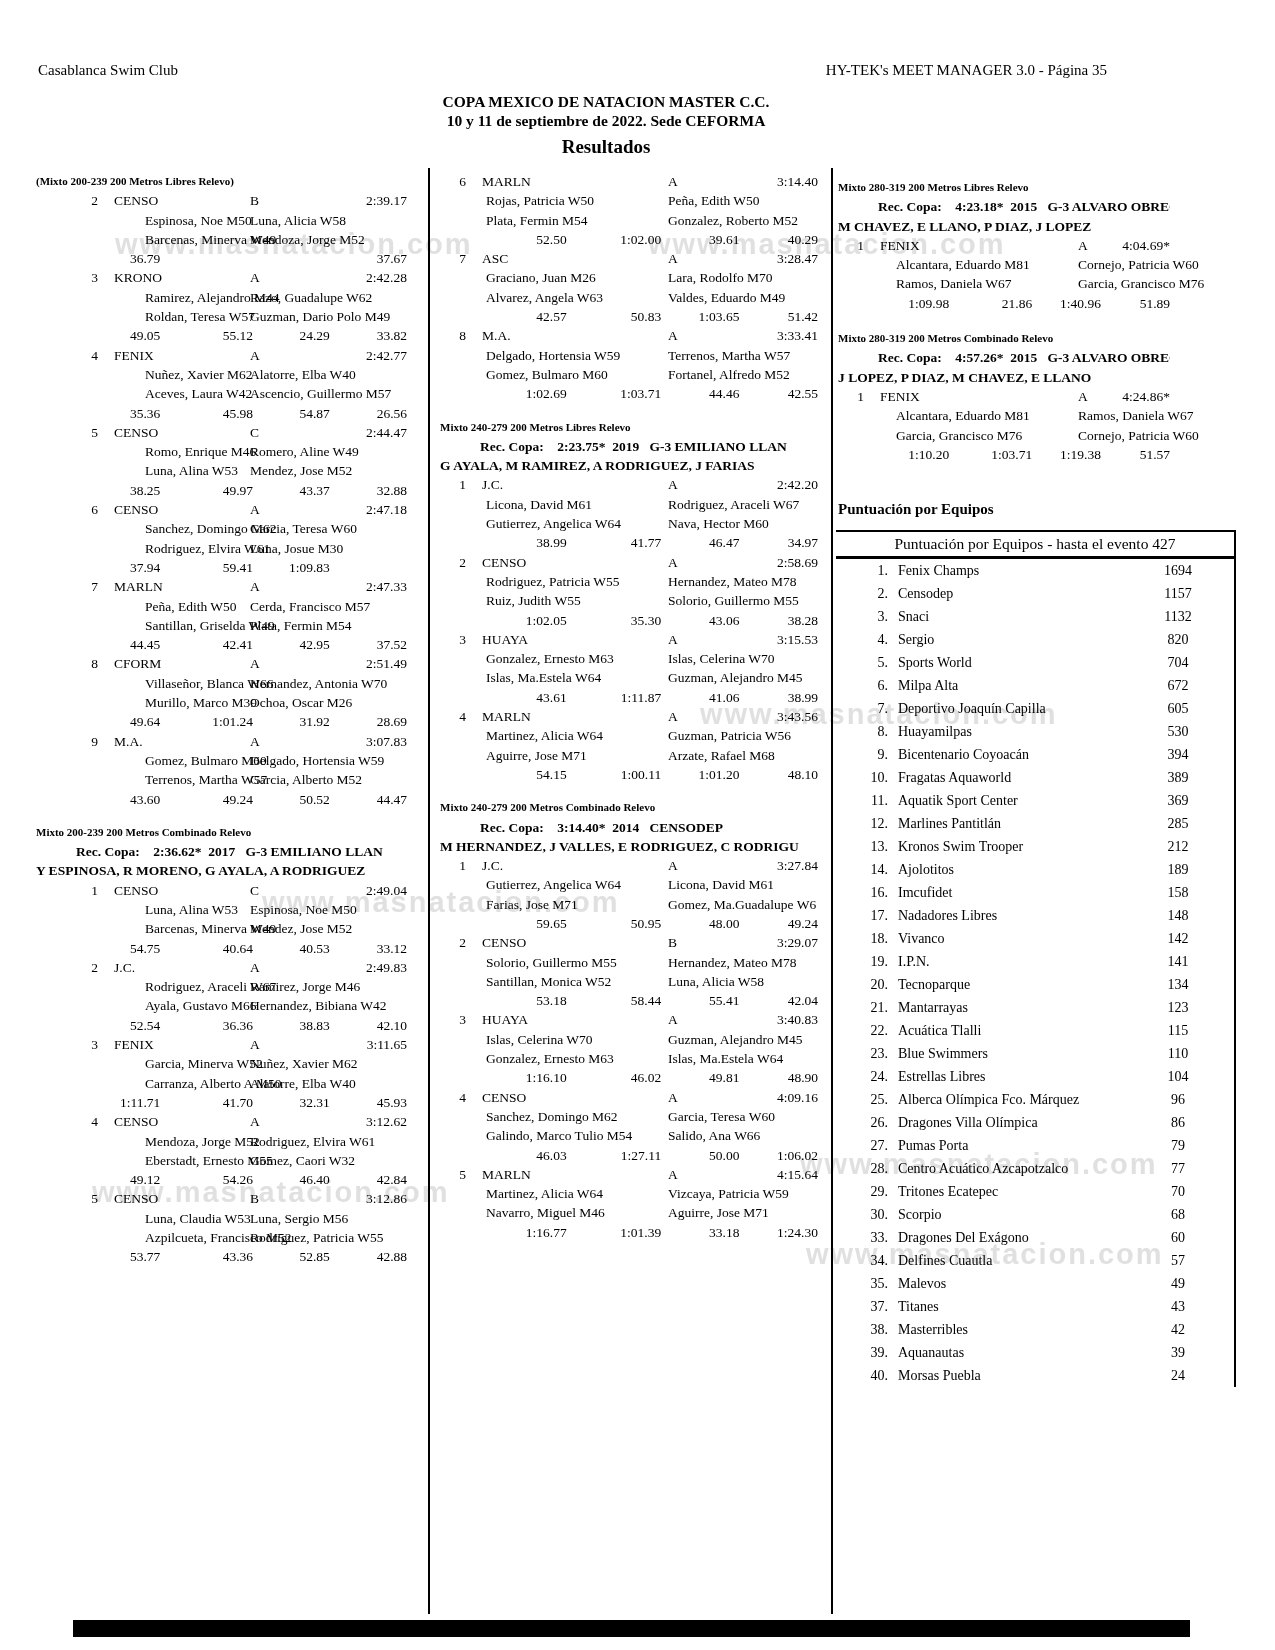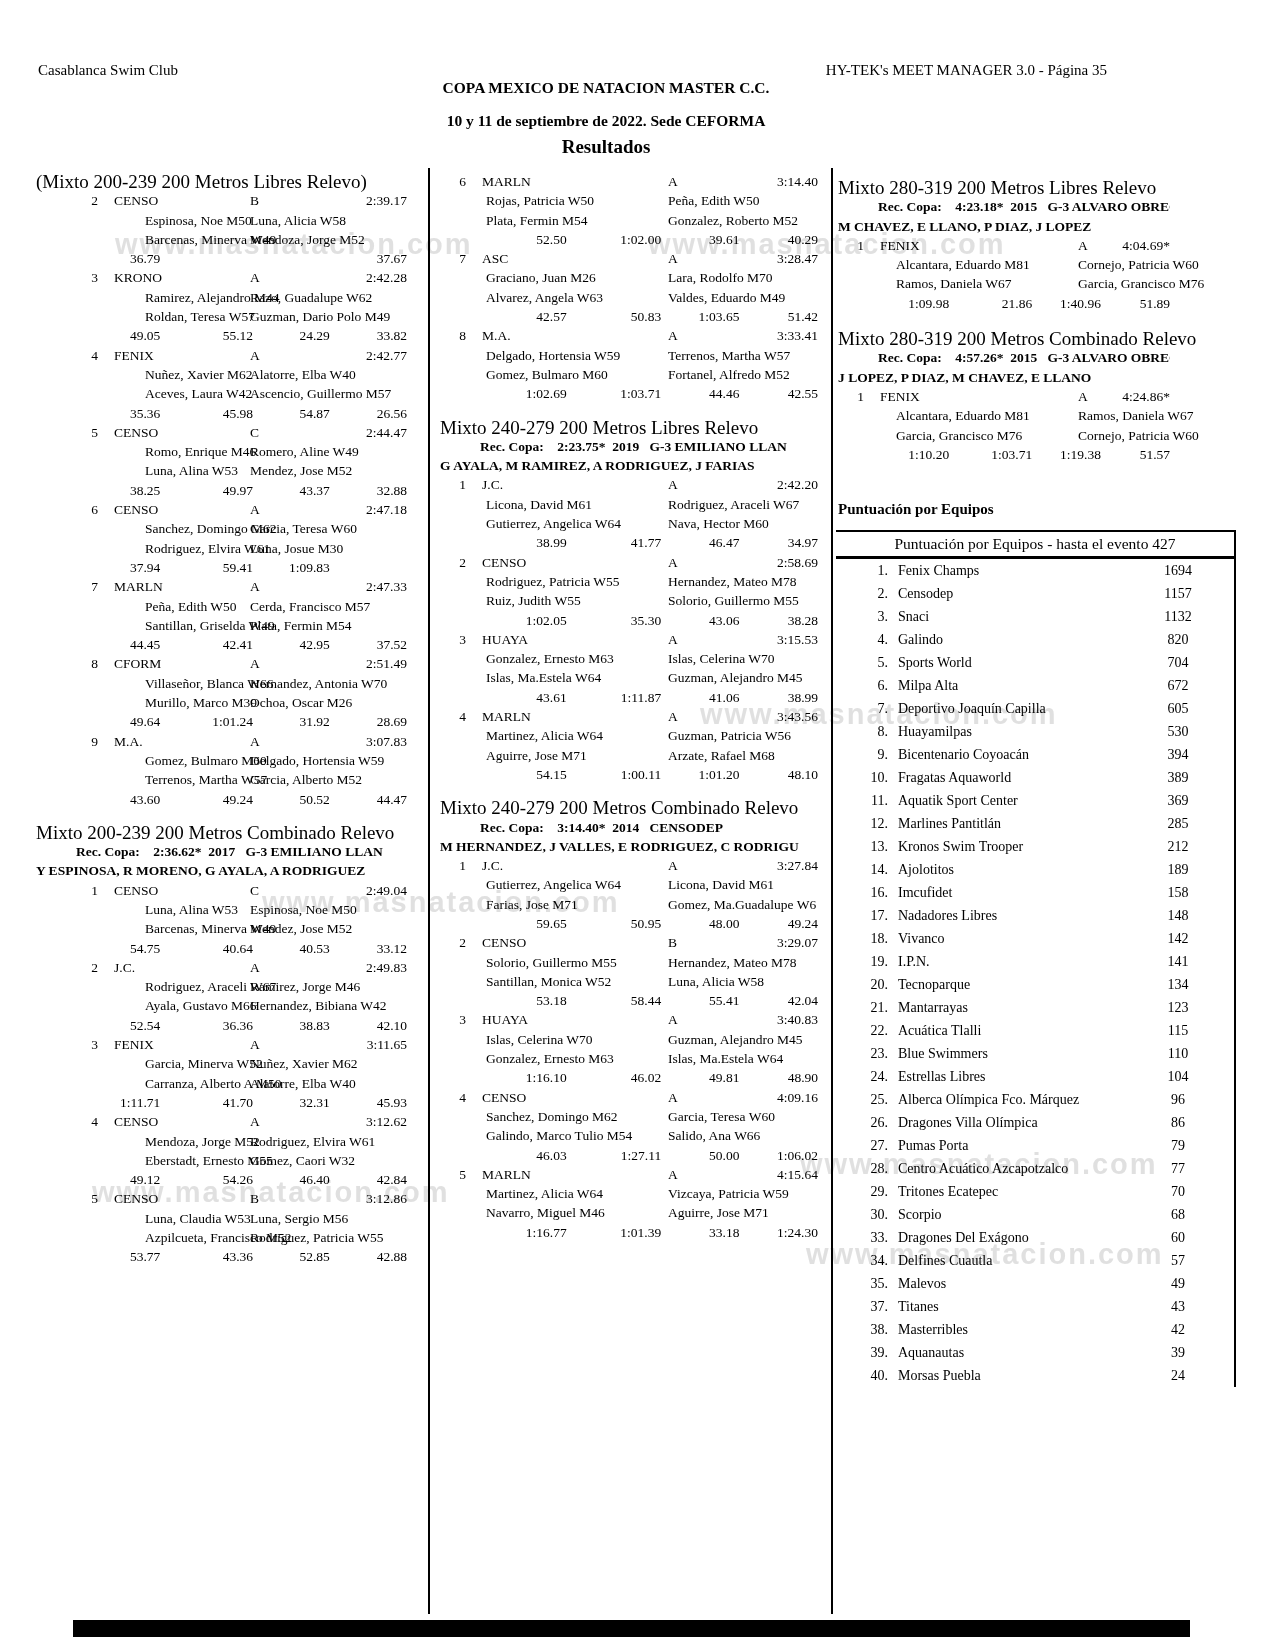--- a/index.html
+++ b/index.html
@@ -2,36 +2,36 @@
 <html><head>
 <meta charset="utf-8">
 <style>
   html,body{margin:0;padding:0;background:#fff;}
   .page{position:relative;width:1275px;height:1650px;background:#ffffff;
         font-family:"Liberation Serif","DejaVu Serif",serif;color:#000;overflow:hidden;}
   
   .hdr-left{position:absolute;left:38px;top:62px;font-size:15px;white-space:nowrap;}
   .hdr-right{position:absolute;right:168px;top:62px;font-size:15px;white-space:nowrap;}
   .ctitle{position:absolute;left:0;width:1212px;text-align:center;font-weight:bold;white-space:nowrap;}
-  .t1{top:79px;font-size:15.5px;}
+  .t1{top:93px;font-size:15.5px;}
   .t2{top:112px;font-size:15.5px;}
   .tres{top:136px;font-size:19px;}
   
   .vline{position:absolute;top:168px;width:1.5px;height:1446px;background:#000;}
   .vl1{left:428px;} .vl2{left:831px;}
   
   .wm{position:absolute;z-index:0;font-family:"Liberation Sans",sans-serif;font-weight:bold;
       font-size:29px;letter-spacing:2px;color:rgba(198,198,198,0.55);white-space:nowrap;pointer-events:none;}
   
   .col{position:absolute;top:172px;z-index:1;font-size:13.5px;line-height:19.3px;}
   .col1{left:36px;width:371px;--ind:52px;--n1:109px;--n2:214px;}
   .col2{left:440px;width:378px;--ind:16px;--n1:46px;--n2:228px;}
   .col3{left:838px;width:332px;--ind:16px;--n1:58px;--n2:240px;}
   .gap{width:100%;}
-  .etitle{font-weight:normal;font-size:19px;height:19.3px;white-space:nowrap;}
+  .etitle{font-weight:bold;font-size:11px;height:19.3px;white-space:nowrap;}
   .rec{font-weight:bold;height:19.3px;white-space:pre;overflow:hidden;padding-left:40px;}
   .names{font-weight:bold;height:19.3px;white-space:nowrap;overflow:hidden;}
   .entry{position:relative;}
   .eline{position:relative;height:19.3px;white-space:nowrap;}
   .eline span{position:absolute;top:0;}
   .place{left:0;width:calc(var(--ind) + 10px);text-align:right;}
   .team{left:calc(var(--ind) + 26px);}
   .letter{left:var(--n2);}
   .time{right:0;}
   .sw1{left:var(--n1);}
@@ -705,21 +705,21 @@
             <span class="tm">Censodep</span>
             <span class="pt">1157</span>
           </div>
           <div class="srow">
             <span class="rk">3.</span>
             <span class="tm">Snaci</span>
             <span class="pt">1132</span>
           </div>
           <div class="srow">
             <span class="rk">4.</span>
-            <span class="tm">Galindo</span>
+            <span class="tm">Sergio</span>
             <span class="pt">820</span>
           </div>
           <div class="srow">
             <span class="rk">5.</span>
             <span class="tm">Sports World</span>
             <span class="pt">704</span>
           </div>
           <div class="srow">
             <span class="rk">6.</span>
             <span class="tm">Milpa Alta</span>

